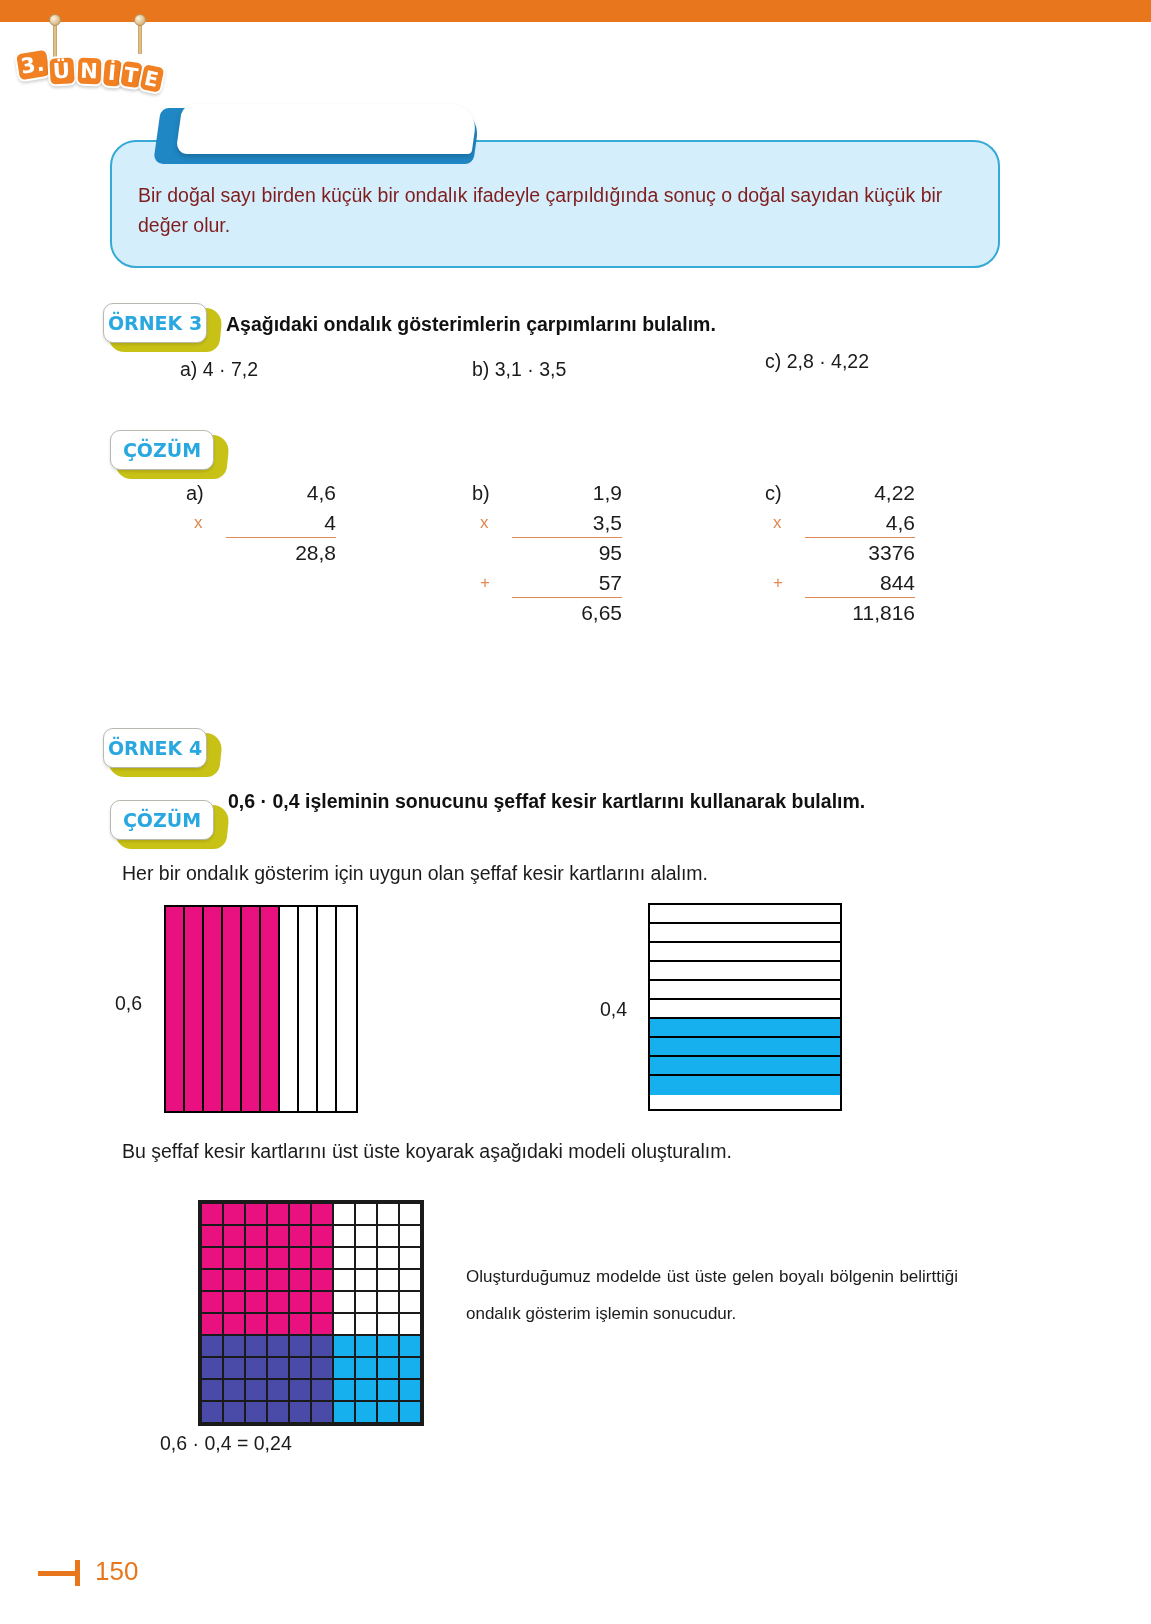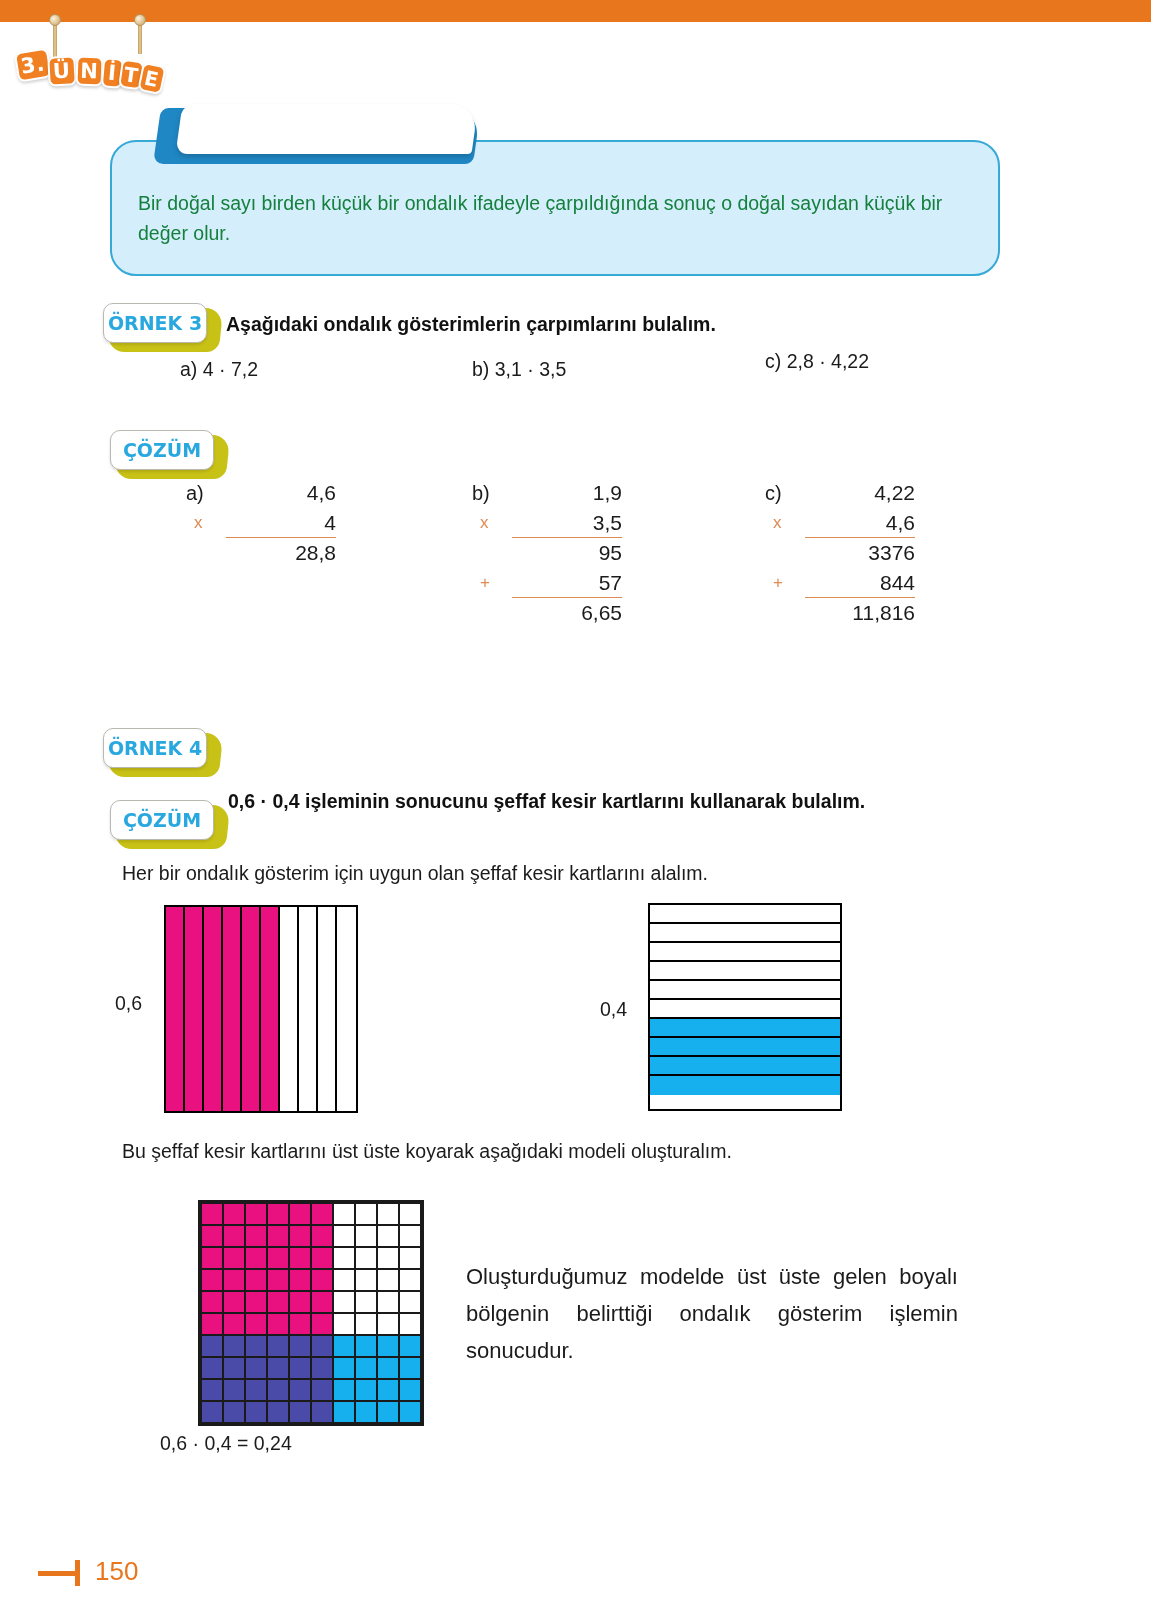--- a/index.html
+++ b/index.html
@@ -56,23 +56,22 @@
   .bilgi-wrap{ position:absolute; left:110px; top:140px; width:890px; }
   .bilgi-box{
     position:relative;
     border:2px solid #36a9d6;
     border-radius:26px;
     background:#d5eefb;
     padding:38px 26px 26px 26px;
     min-height:110px;
   }
   .bilgi-text{
-    font-size:19.5px; line-height:30px; color:#15803d;
+    font-size:19.5px; line-height:30px; color:#7f1d1d;
     max-width:840px;
-    margin-top:8px;
   }
   .bilgi-tab{
     position:absolute; left:45px; top:-38px; width:320px; height:58px;
   }
   .tab-back{
     position:absolute; left:0; top:4px; width:320px; height:56px;
     background:#1f87c4;
     border-radius:8px 30px 8px 10px;
     transform:skewX(-8deg);
   }
@@ -161,21 +160,21 @@
     background:#1a1a1a;
     gap:2px;
     padding:2px;
     border:2px solid #1a1a1a;
   }
   .grid10 .cell{ width:20px; height:20px; }
 
   .result-eq{ position:absolute; font-size:19.5px; color:#1b1b1b; }
 
   .right-para{
-    position:absolute; font-size:22px; line-height:37px; color:#1b1b1b;
+    position:absolute; font-size:17px; line-height:37px; color:#1b1b1b;
     text-align:justify;
   }
 
   
   .footer-rule{
     position:absolute; left:38px; top:1571px; width:42px; height:5px;
     background:#e8761c;
   }
   .footer-tick{
     position:absolute; left:75px; top:1560px; width:5px; height:26px;

